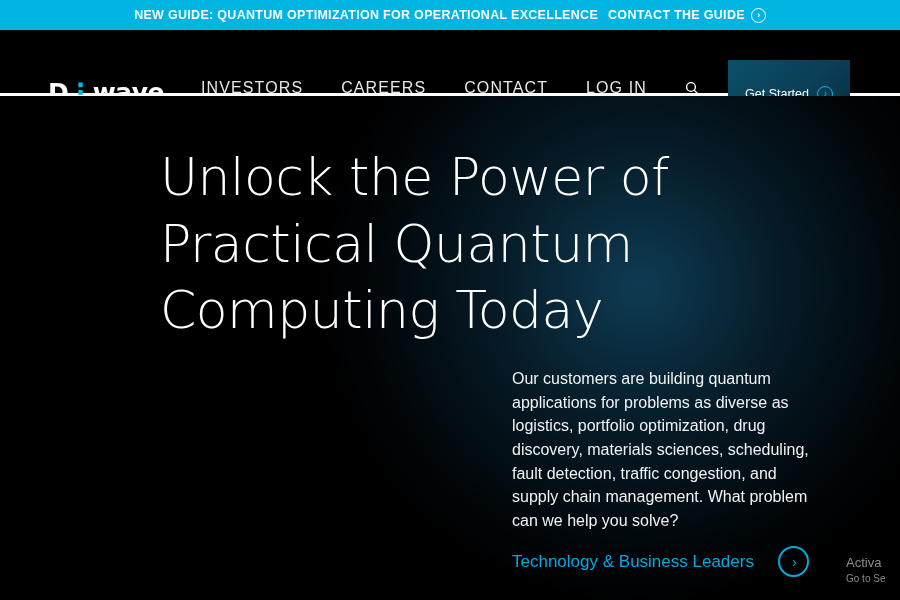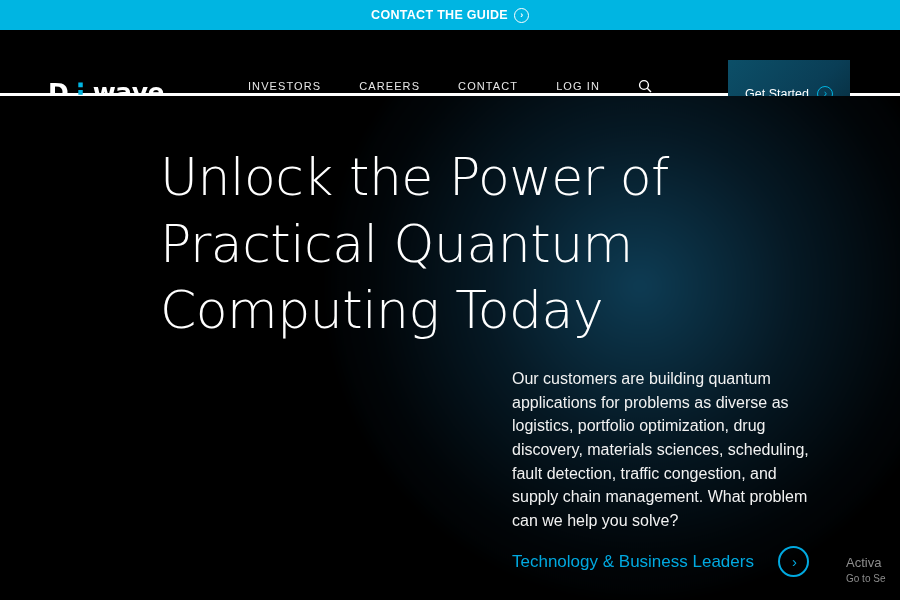--- a/index.html
+++ b/index.html
@@ -70,21 +70,21 @@
     position: absolute;
     left: 0; right: 0;
     top: 49px;
     display: flex;
     justify-content: center;
     gap: 38px;
     align-items: center;
   }
   .utility-nav a {
     color: #e8e8e8;
-    font-size: 11px;
+    font-size: 16px;
     letter-spacing: 1.1px;
     text-decoration: none;
     text-transform: uppercase;
     text-align: center;
   }
   .search-btn {
     background: none;
     border: none;
     cursor: pointer;
     display: inline-flex;
@@ -219,20 +219,21 @@
     width: 54px;
     overflow: hidden;
     white-space: nowrap;
   }
   .activate .sub { font-size: 10px; color: #8d8d8d; }
 </style>
 </head>
 <body>
 
 <div class="announce">
+  <span>NEW GUIDE: QUANTUM OPTIMIZATION FOR OPERATIONAL EXCELLENCE</span>
   <a class="cta" href="#">
     <span>CONTACT THE GUIDE</span>
     <span class="circ-arrow">›</span>
   </a>
 </div>
 
 <div class="header">
 
   <a class="logo" href="#">
     <span>D</span><span class="dot">⋮</span><span>wave</span>

